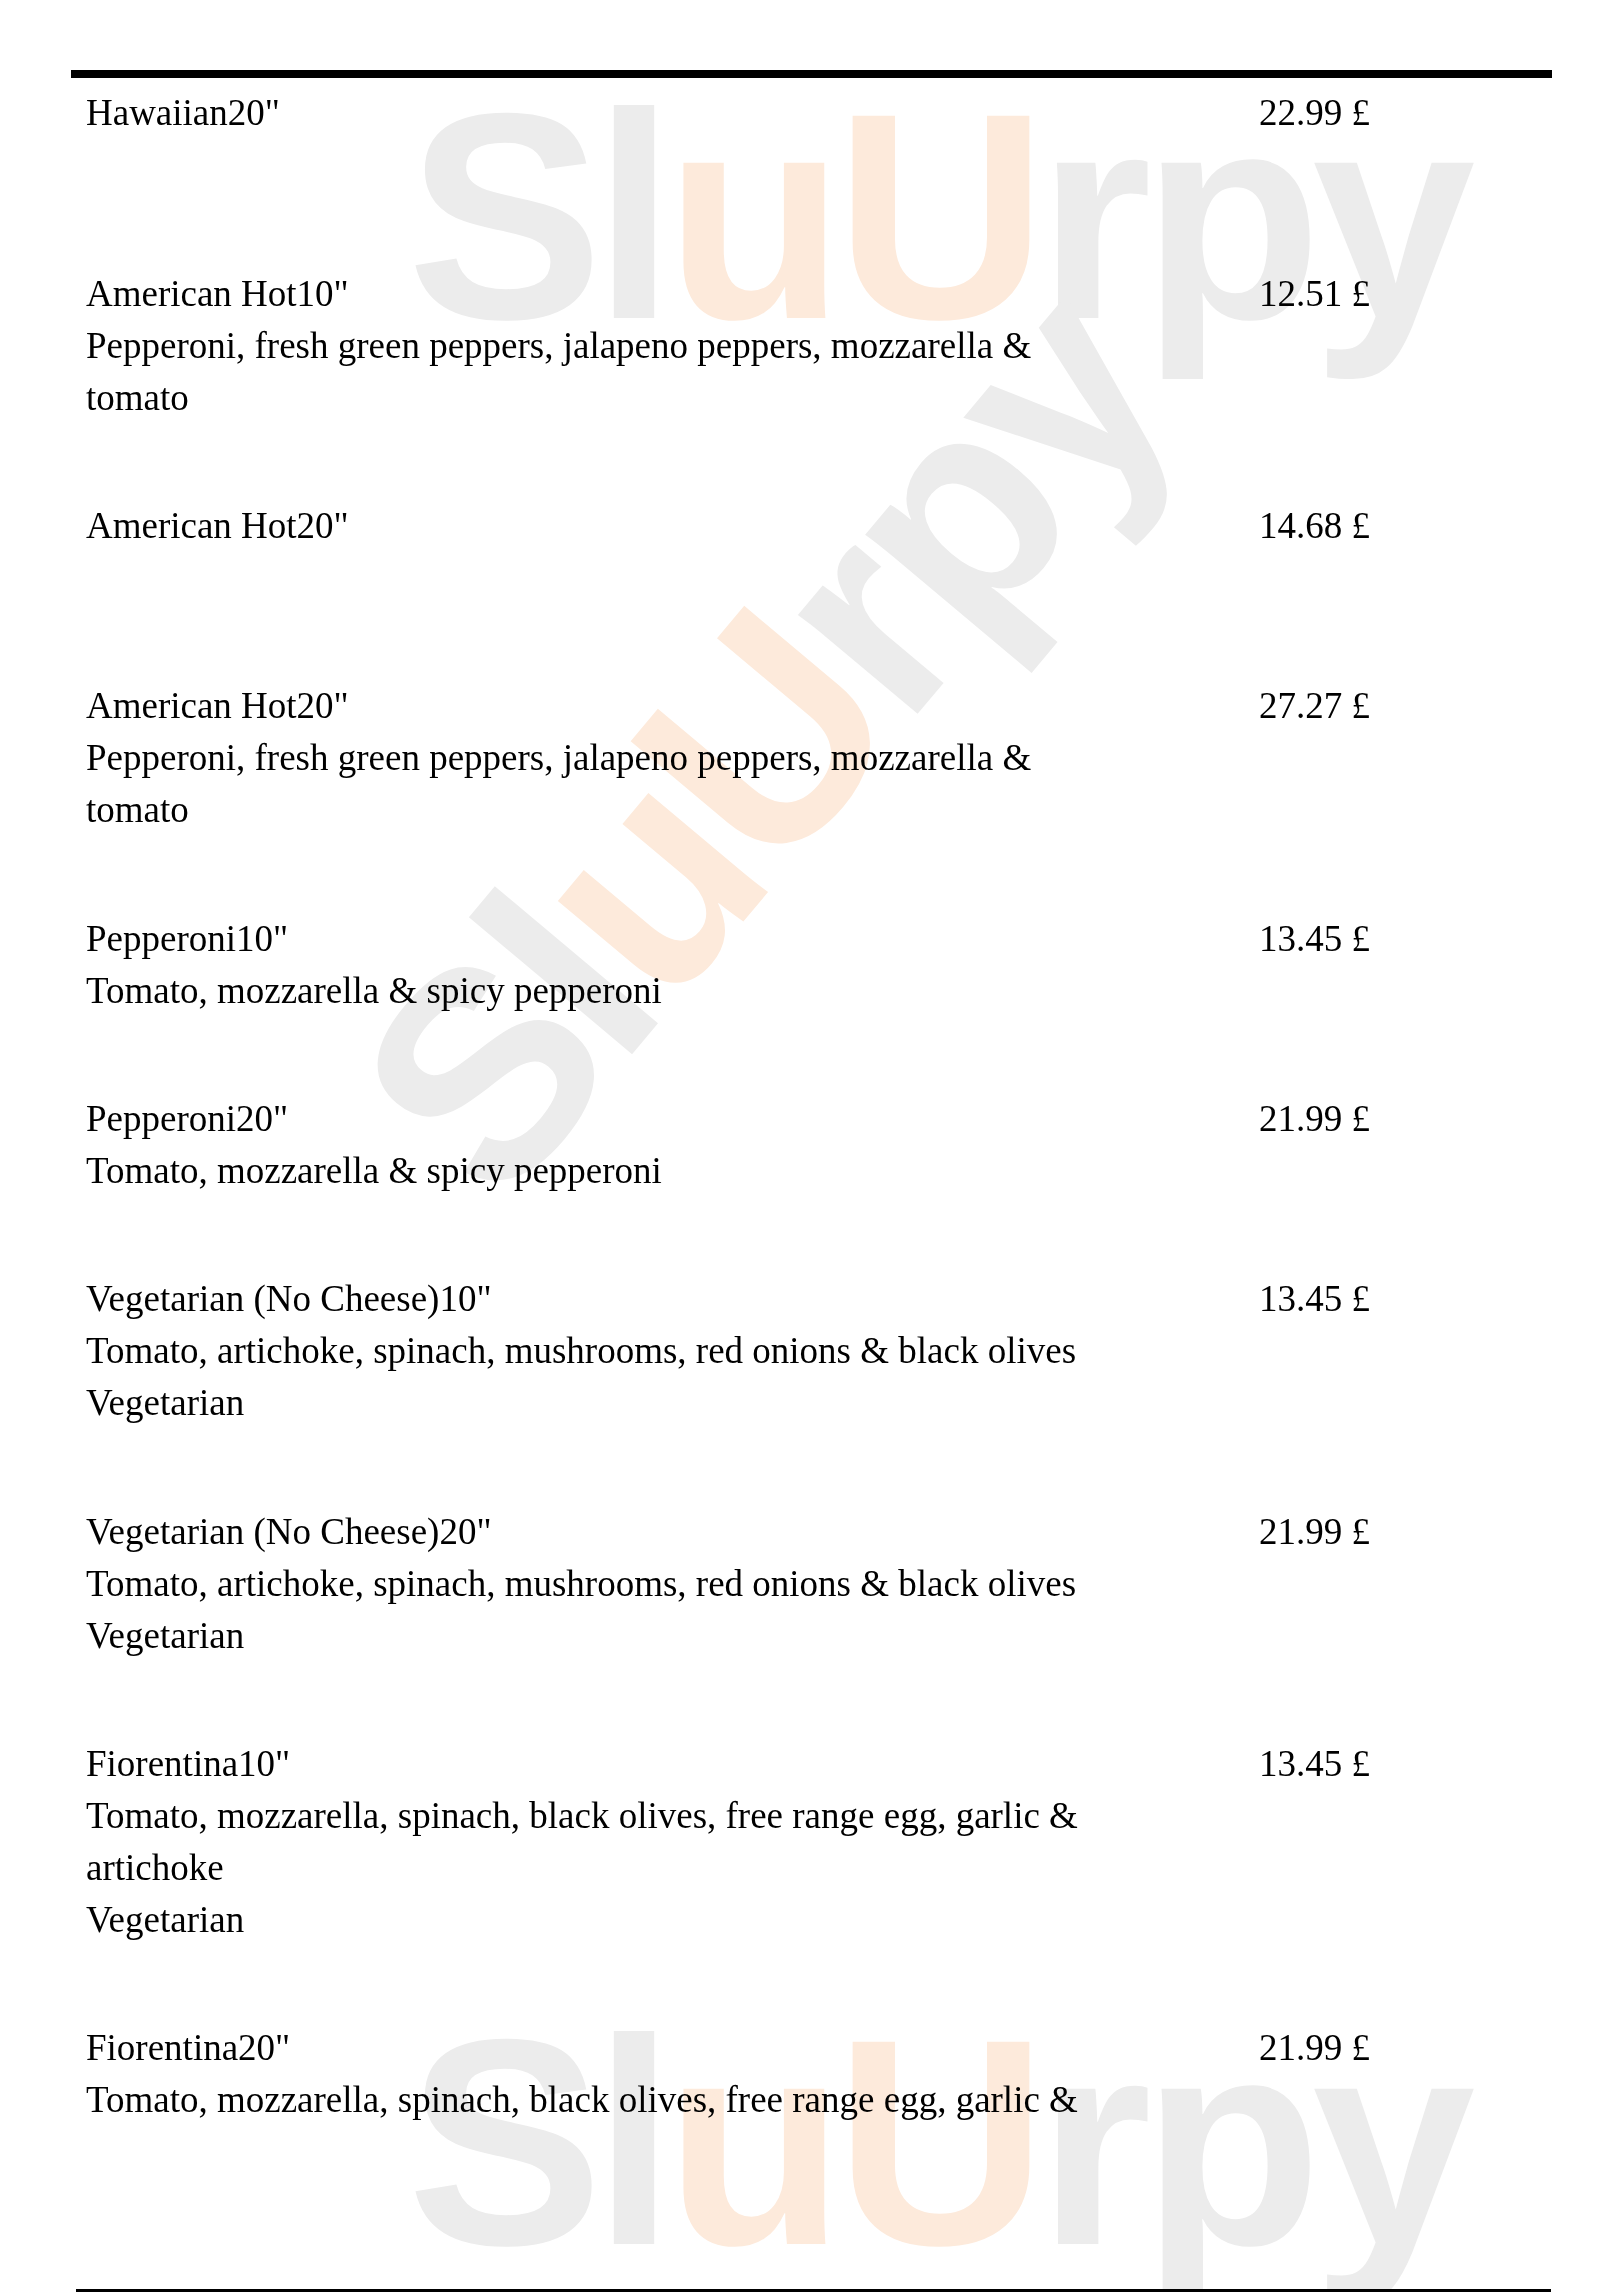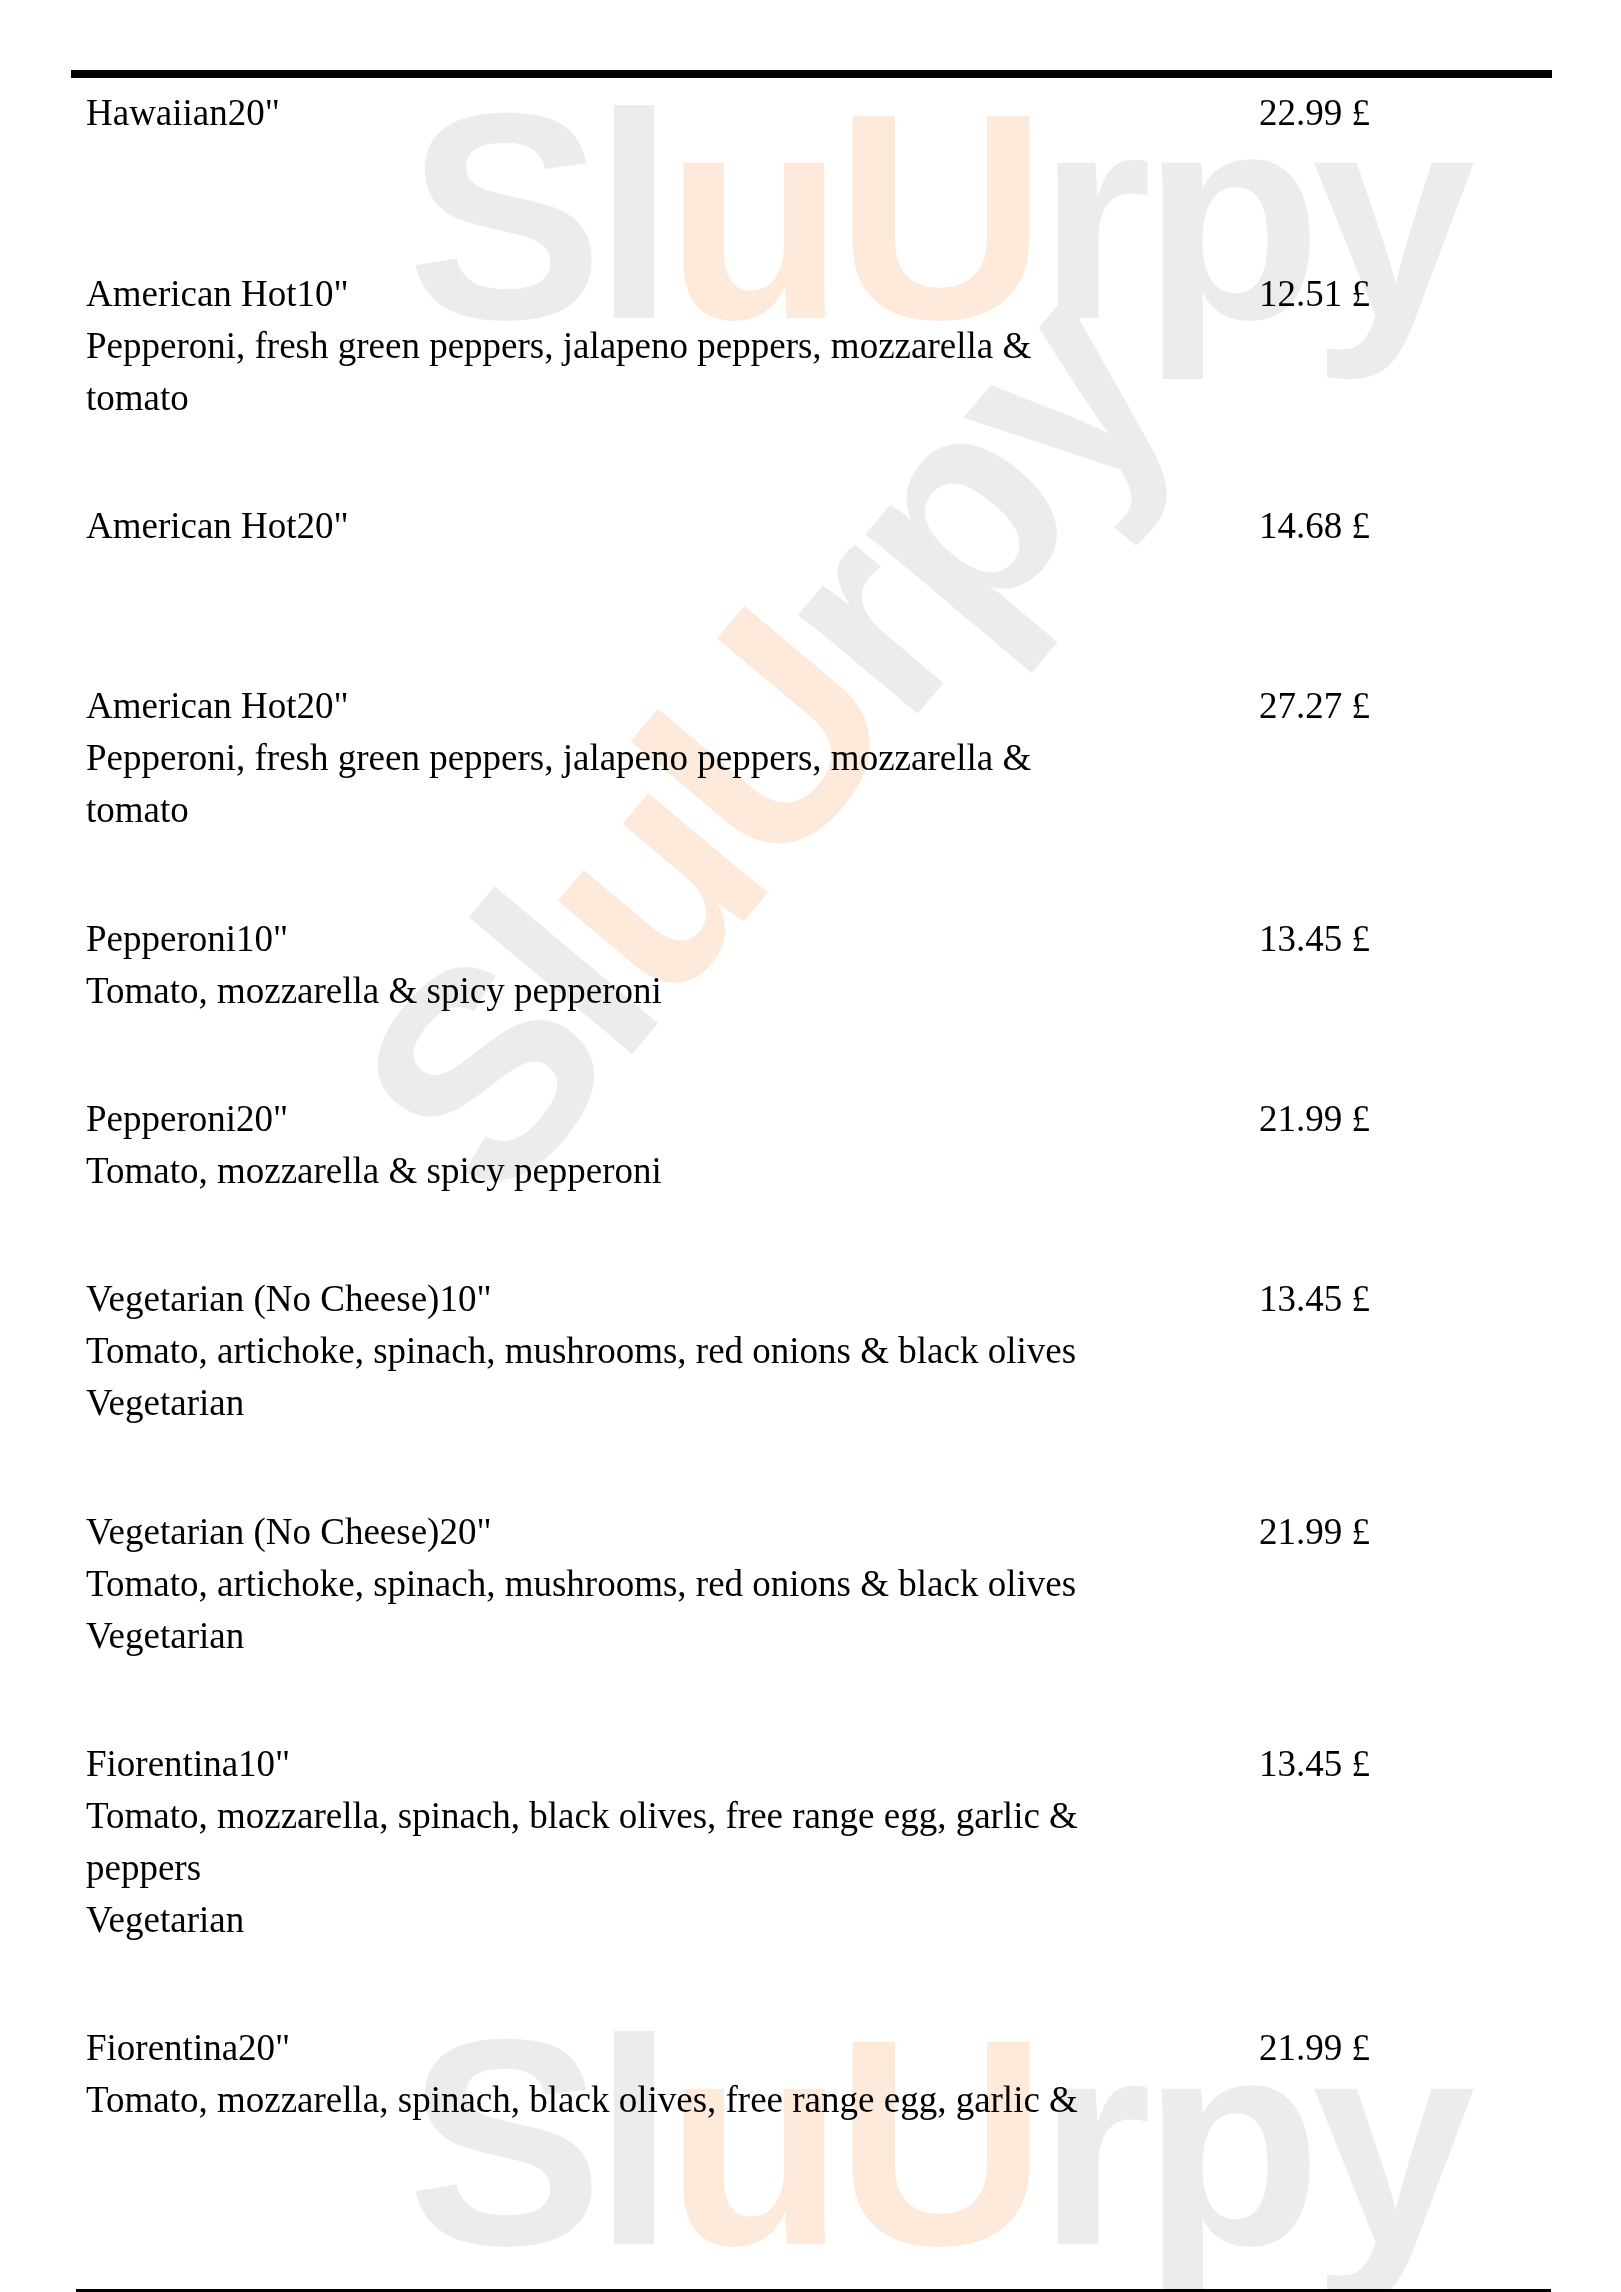--- a/index.html
+++ b/index.html
@@ -89,21 +89,21 @@
         <div class="line">Vegetarian (No Cheese)20"</div>
         <div class="line">Tomato, artichoke, spinach, mushrooms, red onions &amp; black olives</div>
         <div class="line">Vegetarian</div>
       </div>
     <div class="price">21.99 £</div>
   </div>
   <div class="item" style="top:1738px;">
     <div class="left">
         <div class="line">Fiorentina10"</div>
         <div class="line">Tomato, mozzarella, spinach, black olives, free range egg, garlic &amp;</div>
-        <div class="line">peppers</div>
+        <div class="line">artichoke</div>
         <div class="line">Vegetarian</div>
       </div>
     <div class="price">13.45 £</div>
   </div>
   <div class="item" style="top:2022px;">
     <div class="left">
         <div class="line">Fiorentina20"</div>
         <div class="line">Tomato, mozzarella, spinach, black olives, free range egg, garlic &amp;</div>
       </div>
     <div class="price">21.99 £</div>

